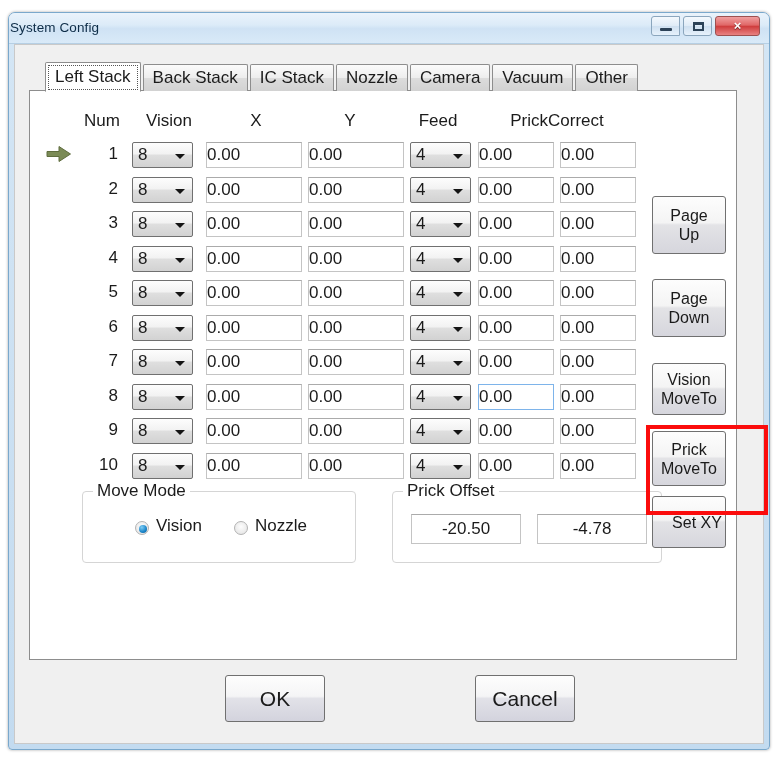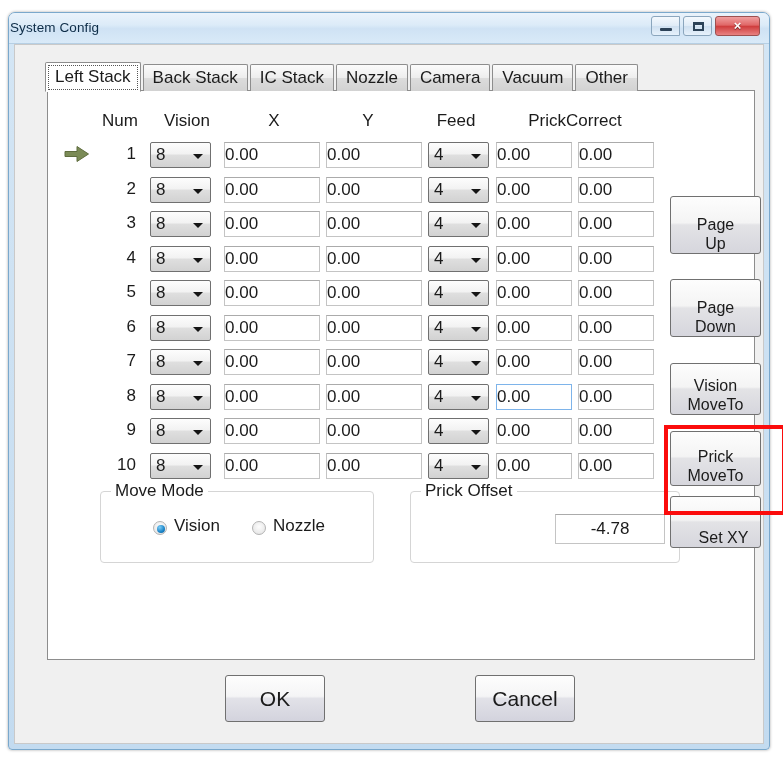--- a/index.html
+++ b/index.html
@@ -116,21 +116,21 @@
   .tab.selected .tab-focus {
     position: absolute;
     left: 2px; top: 2px; right: 2px; bottom: 1px;
     border: 1px dotted #555;
     pointer-events: none;
   }
 
   
   #tabpage {
     position: absolute;
-    left: 32px; top: 45px;
+    left: 14px; top: 45px;
     width: 708px; height: 570px;
     background: #ffffff;
     border: 1px solid #8d8d8d;
     z-index: 2;
   }
 
   
   #headers { position: absolute; left: 0; top: 20px; width: 100%; height: 24px; }
   #headers .h {
     position: absolute;
@@ -197,31 +197,31 @@
   .c-x     { left: 176px; width: 96px; }
   .c-y     { left: 278px; width: 96px; }
   .c-feed  { left: 380px; }
   .c-p1    { left: 448px; width: 76px; }
   .c-p2    { left: 530px; width: 76px; }
 
   
   .sidebtn {
     position: absolute;
     left: 622px;
-    width: 91px;
+    width: 74px;
     border: 1px solid #707070;
     border-radius: 3px;
     background: linear-gradient(to bottom, #fdfdfd 0%, #f4f4f4 46%, #e3e3e6 50%, #d6d6dd 100%);
     font-size: 16px;
     color: #1b1b1b;
     text-align: center;
     line-height: 19px;
     padding-top: 0;
     display: flex; flex-direction: column;
-    align-items: center; justify-content: flex-end;
+    align-items: center; justify-content: center;
     cursor: default;
     z-index: 3;
   }
   #sb-pageup   { top: 105px;  height: 58px; }
   #sb-pagedown { top: 188px;  height: 58px; }
   #sb-vision   { top: 272px;  height: 52px; }
   #sb-prick    { top: 340px;  height: 55px; }
   #sb-setxy    { top: 405px;  height: 52px; padding-left: 16px; }
 
   
@@ -565,20 +565,21 @@
           <span class="rlabel">Vision</span>
         </div>
         <div class="radio" id="rb-nozzle">
           <span class="dot"></span>
           <span class="rlabel">Nozzle</span>
         </div>
       </div>
 
       <div class="groupbox" id="gb-prickoffset">
         <div class="gb-title">Prick Offset</div>
+        <div class="offs" id="off-x">-20.50</div>
         <div class="offs" id="off-y">-4.78</div>
       </div>
 
     </div>
 
     <div class="footbtn" id="btn-ok">OK</div>
     <div class="footbtn" id="btn-cancel">Cancel</div>
 
   </div>
 </div>

